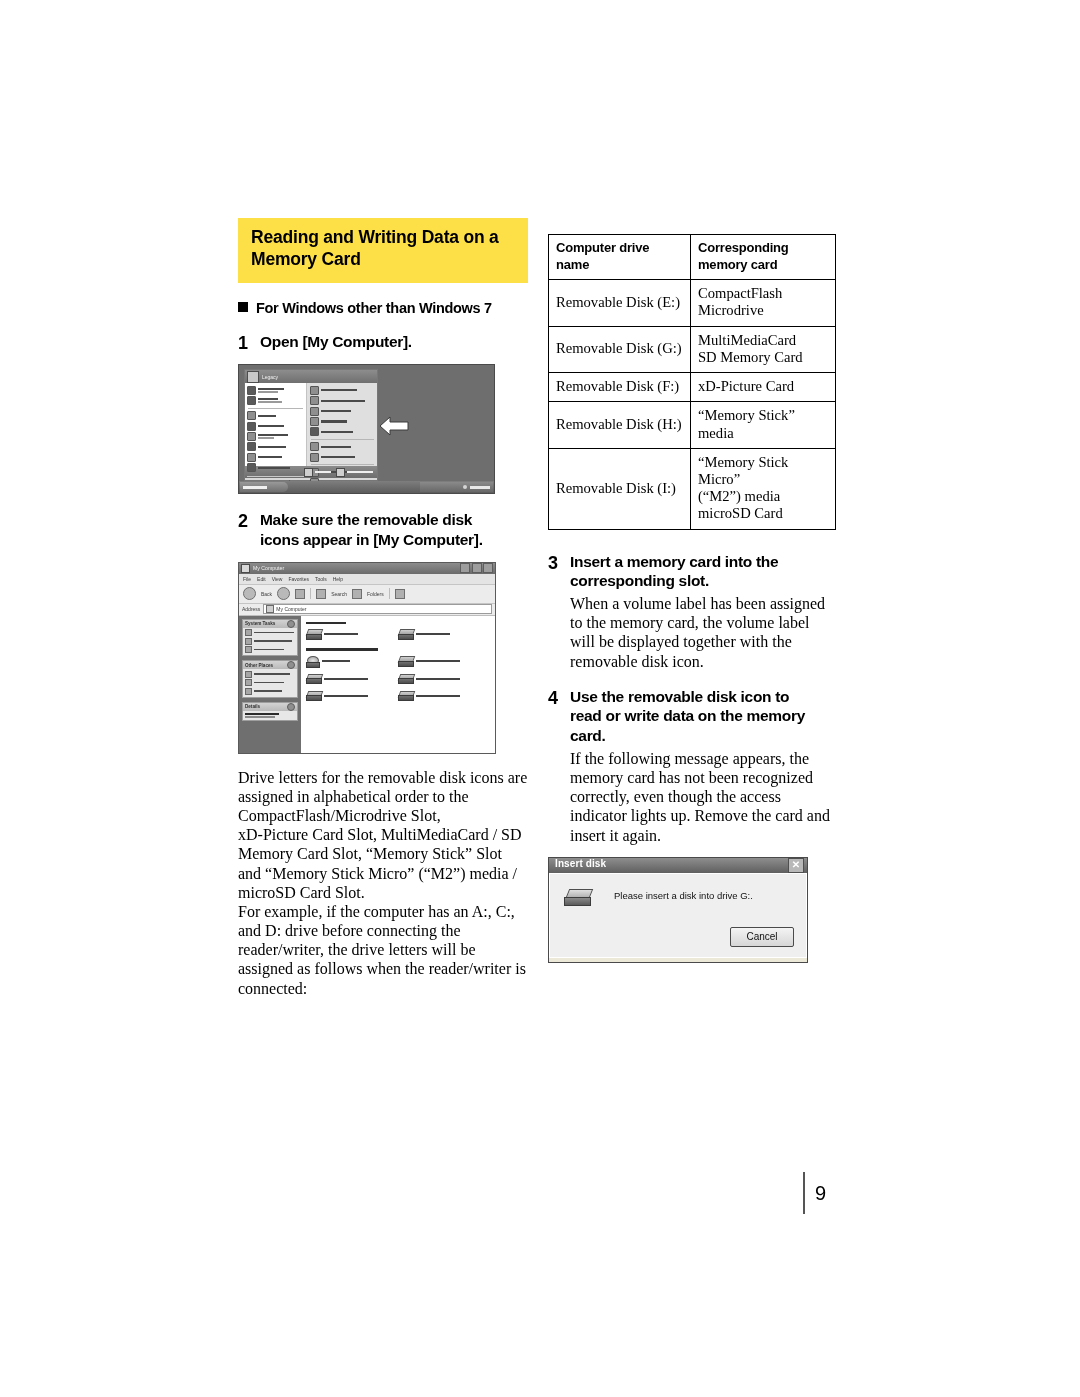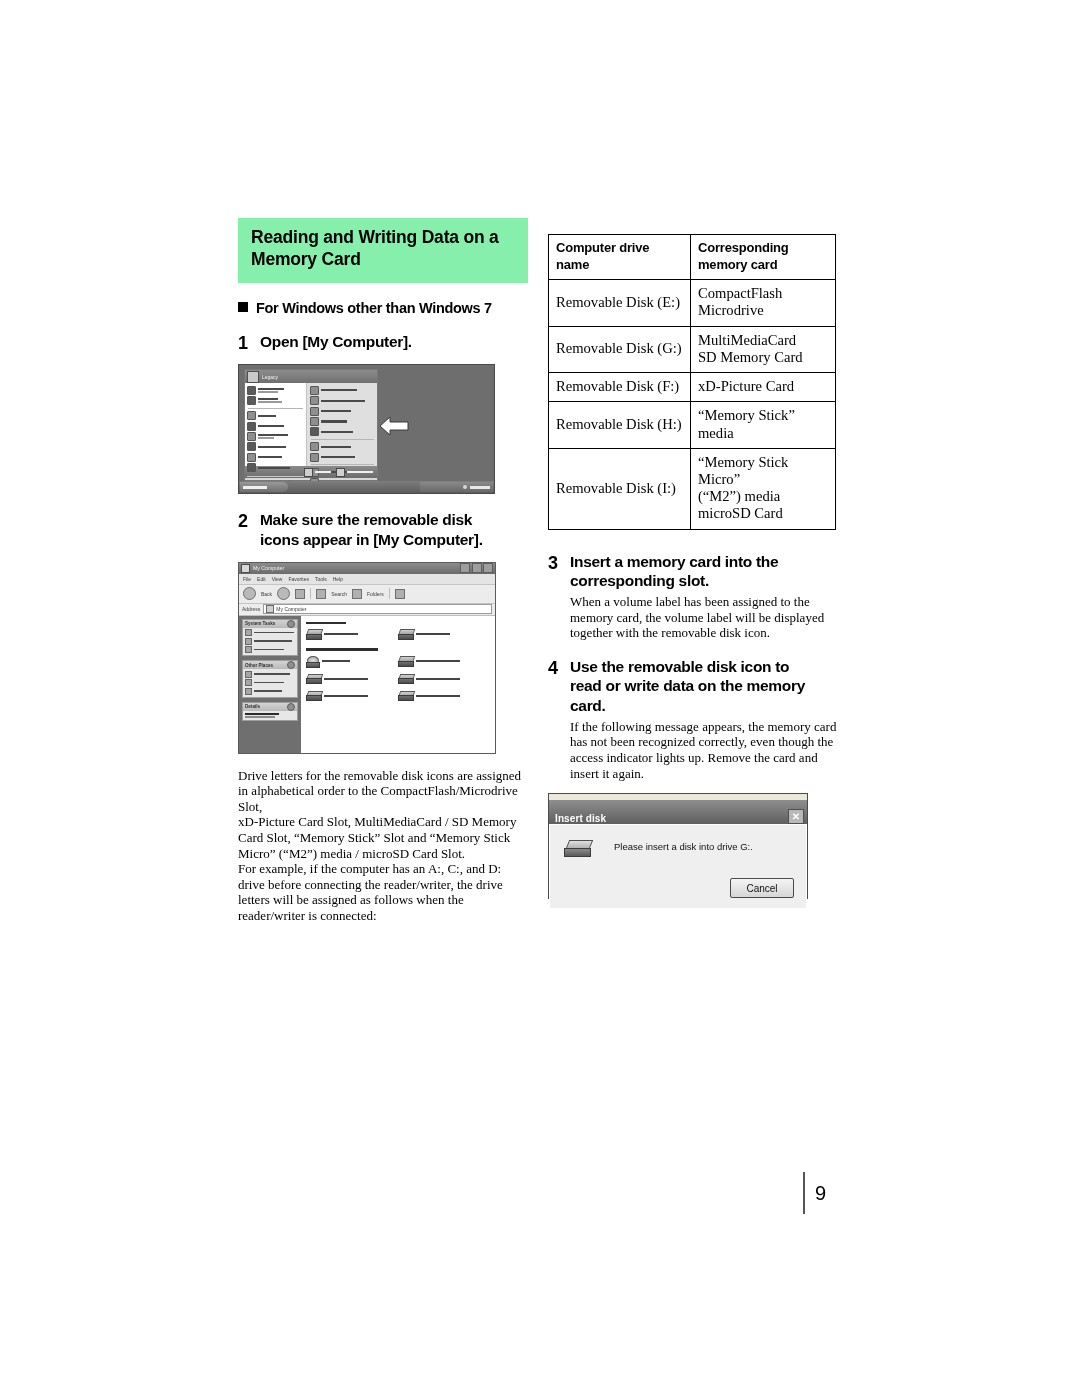--- a/index.html
+++ b/index.html
@@ -30,21 +30,21 @@
   }
   .col-right {
     position: absolute;
     left: 548px;
     top: 234px;
     width: 290px;
   }
 
   
   .section-header {
-    background: #86efac;
+    background: #fde047;
     padding: 9px 11px 12px 13px;
     font-family: "Liberation Sans", sans-serif;
     font-weight: bold;
     font-size: 17.5px;
     line-height: 1.25;
     letter-spacing: -0.2px;
   }
 
   
   .sub-heading {
@@ -92,21 +92,21 @@
   .step-title {
     font-family: "Liberation Sans", sans-serif;
     font-weight: bold;
     font-size: 15.5px;
     line-height: 1.27;
     letter-spacing: -0.3px;
   }
   .step-body {
     margin-left: 22px;
     font-family: "Liberation Serif", serif;
-    font-size: 13px;
+    font-size: 16px;
     line-height: 1.2;
     margin-top: 3px;
   }
   .step-body p { margin: 0; }
 
   
   table.drive-table {
     border-collapse: collapse;
     width: 287px;
     table-layout: fixed;
@@ -438,25 +438,24 @@
   
   #dlg-insertdisk {
     margin-top: 12px;
     width: 258px;
     height: 104px;
     background: #ece9d8;
     border: 1px solid #4a4a4a;
     position: relative;
   }
   .dlg-titlebar {
-    height: 24px;
+    height: 15px;
     background: linear-gradient(#8e8e8e, #5f5f5f);
-    display: flex; align-items: flex-end;
+    display: flex; align-items: flex-start;
     padding: 0 3px 0 6px;
-    margin-top: 6px;
   }
   .dlg-title {
     font-family: "Liberation Sans", sans-serif;
     font-weight: bold;
     font-size: 10px;
     color: #ffffff;
     letter-spacing: 0.1px;
   }
   .dlg-close {
     margin-left: auto;

